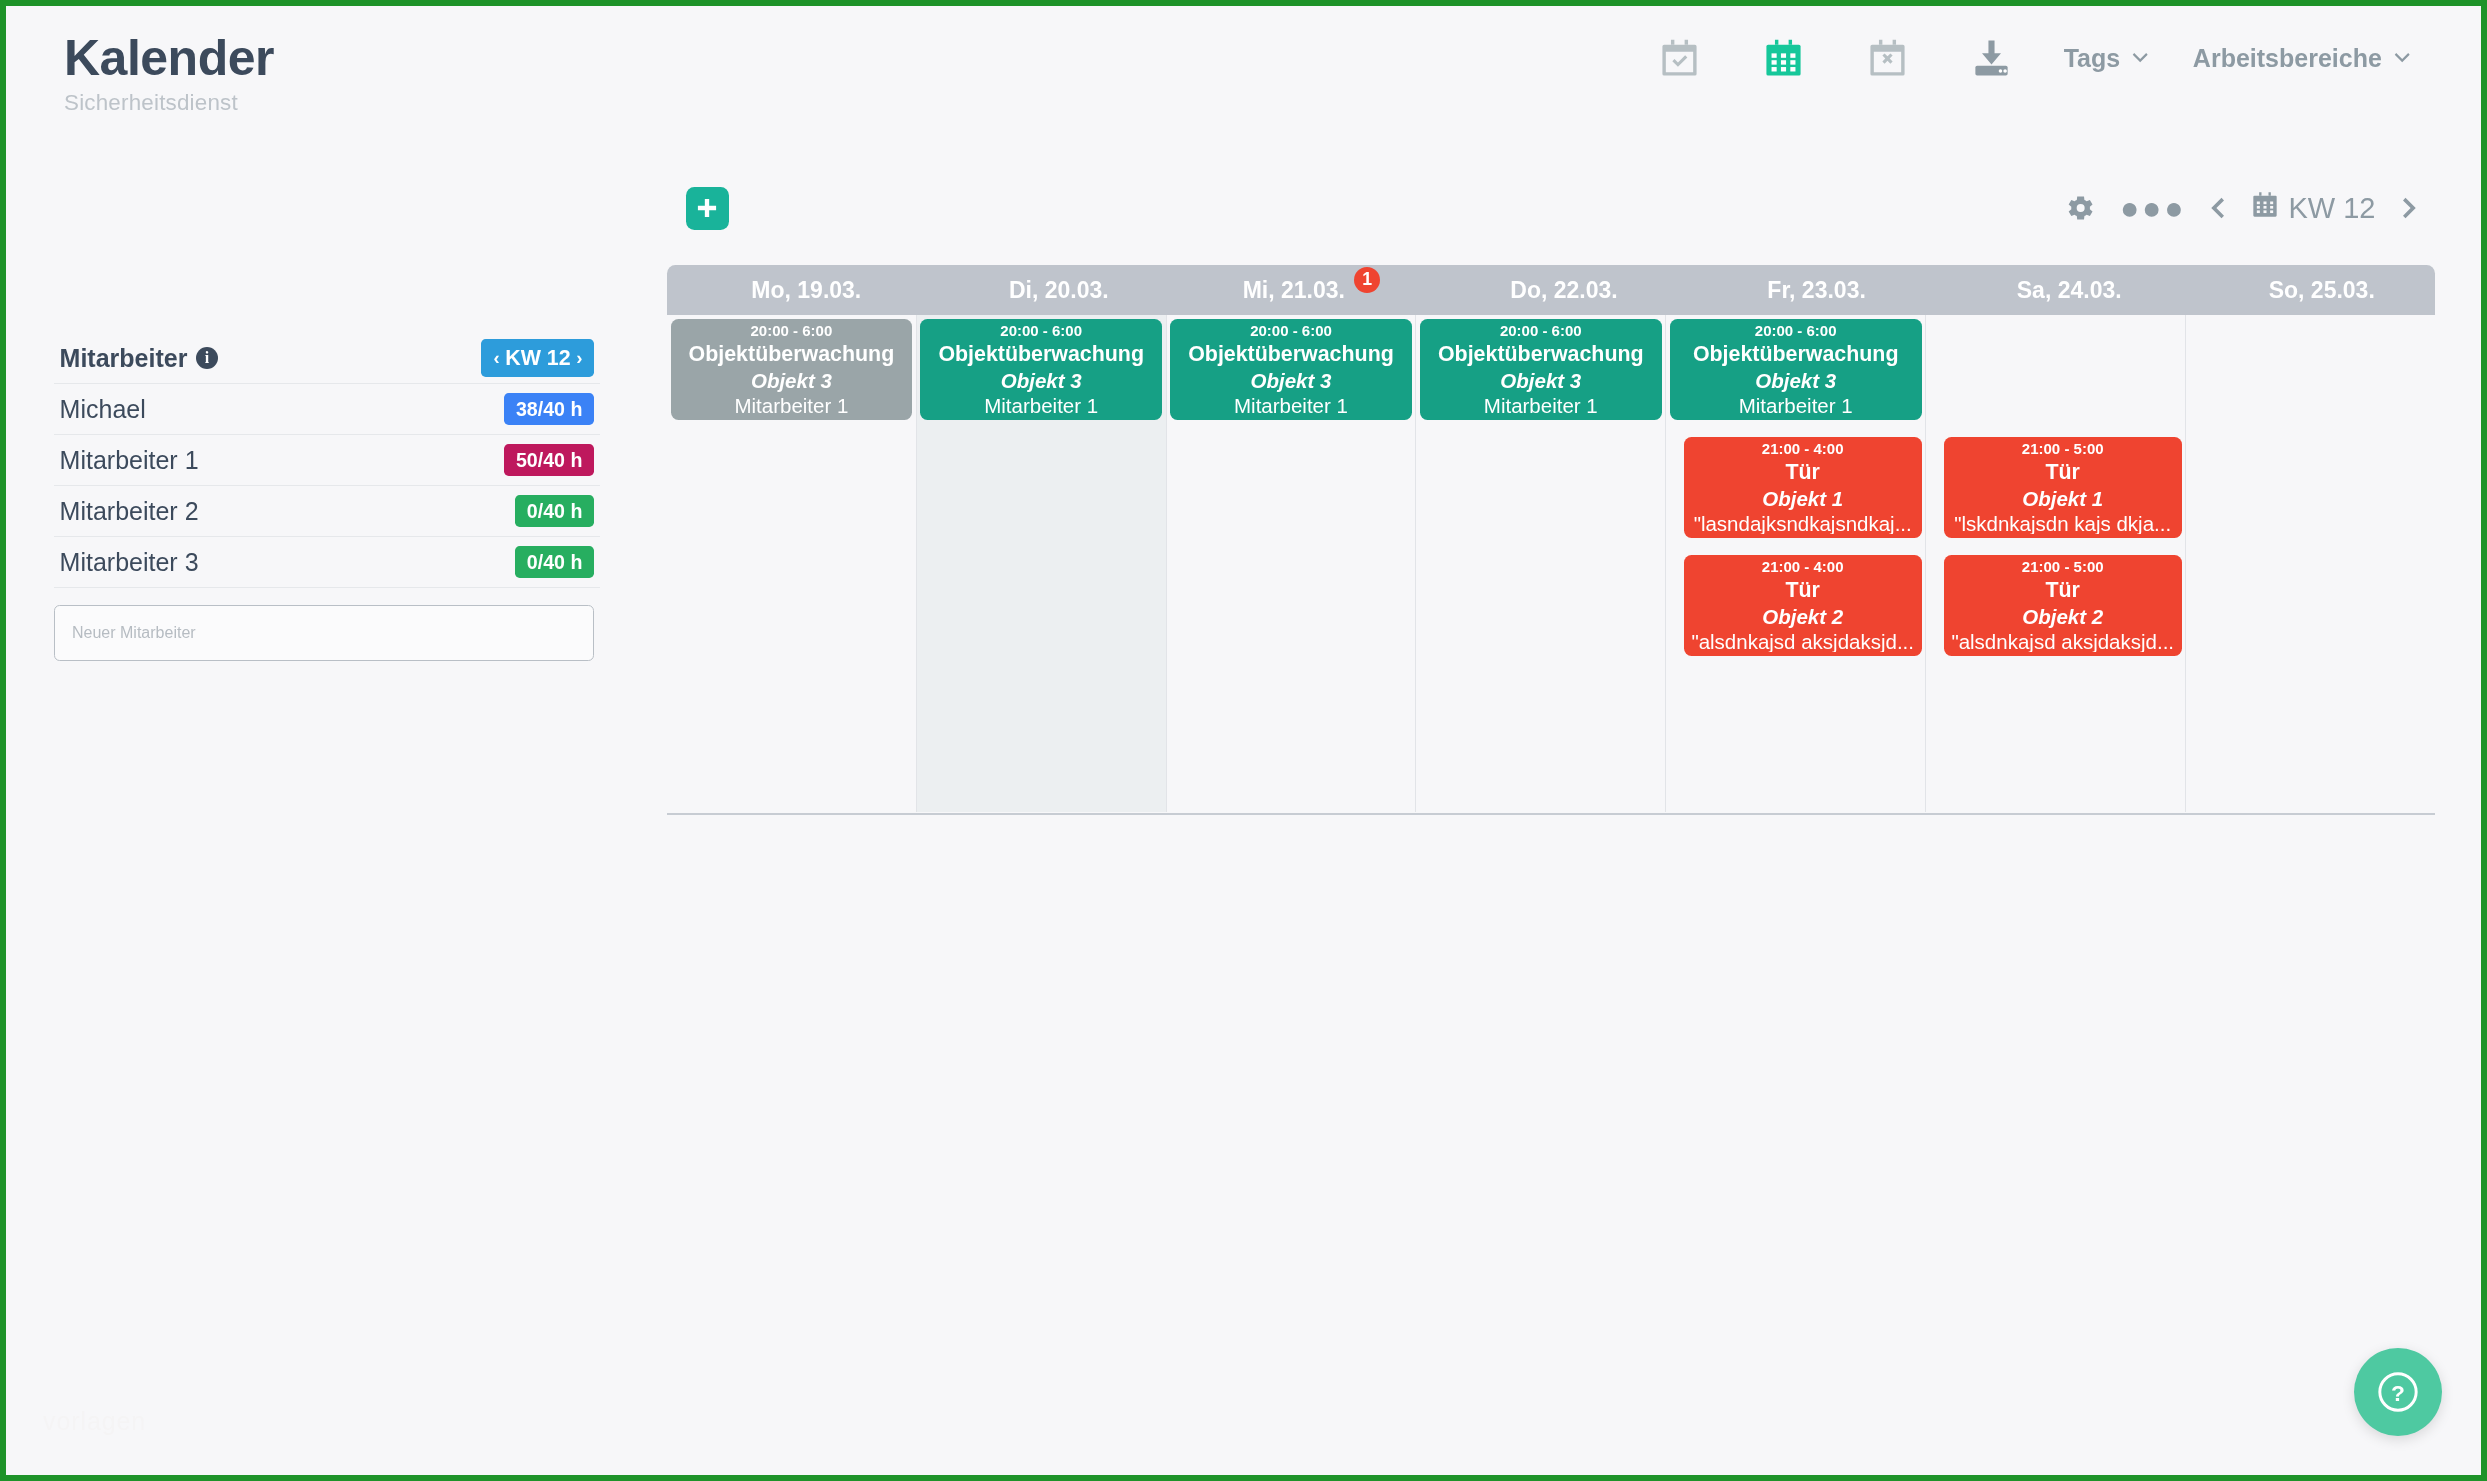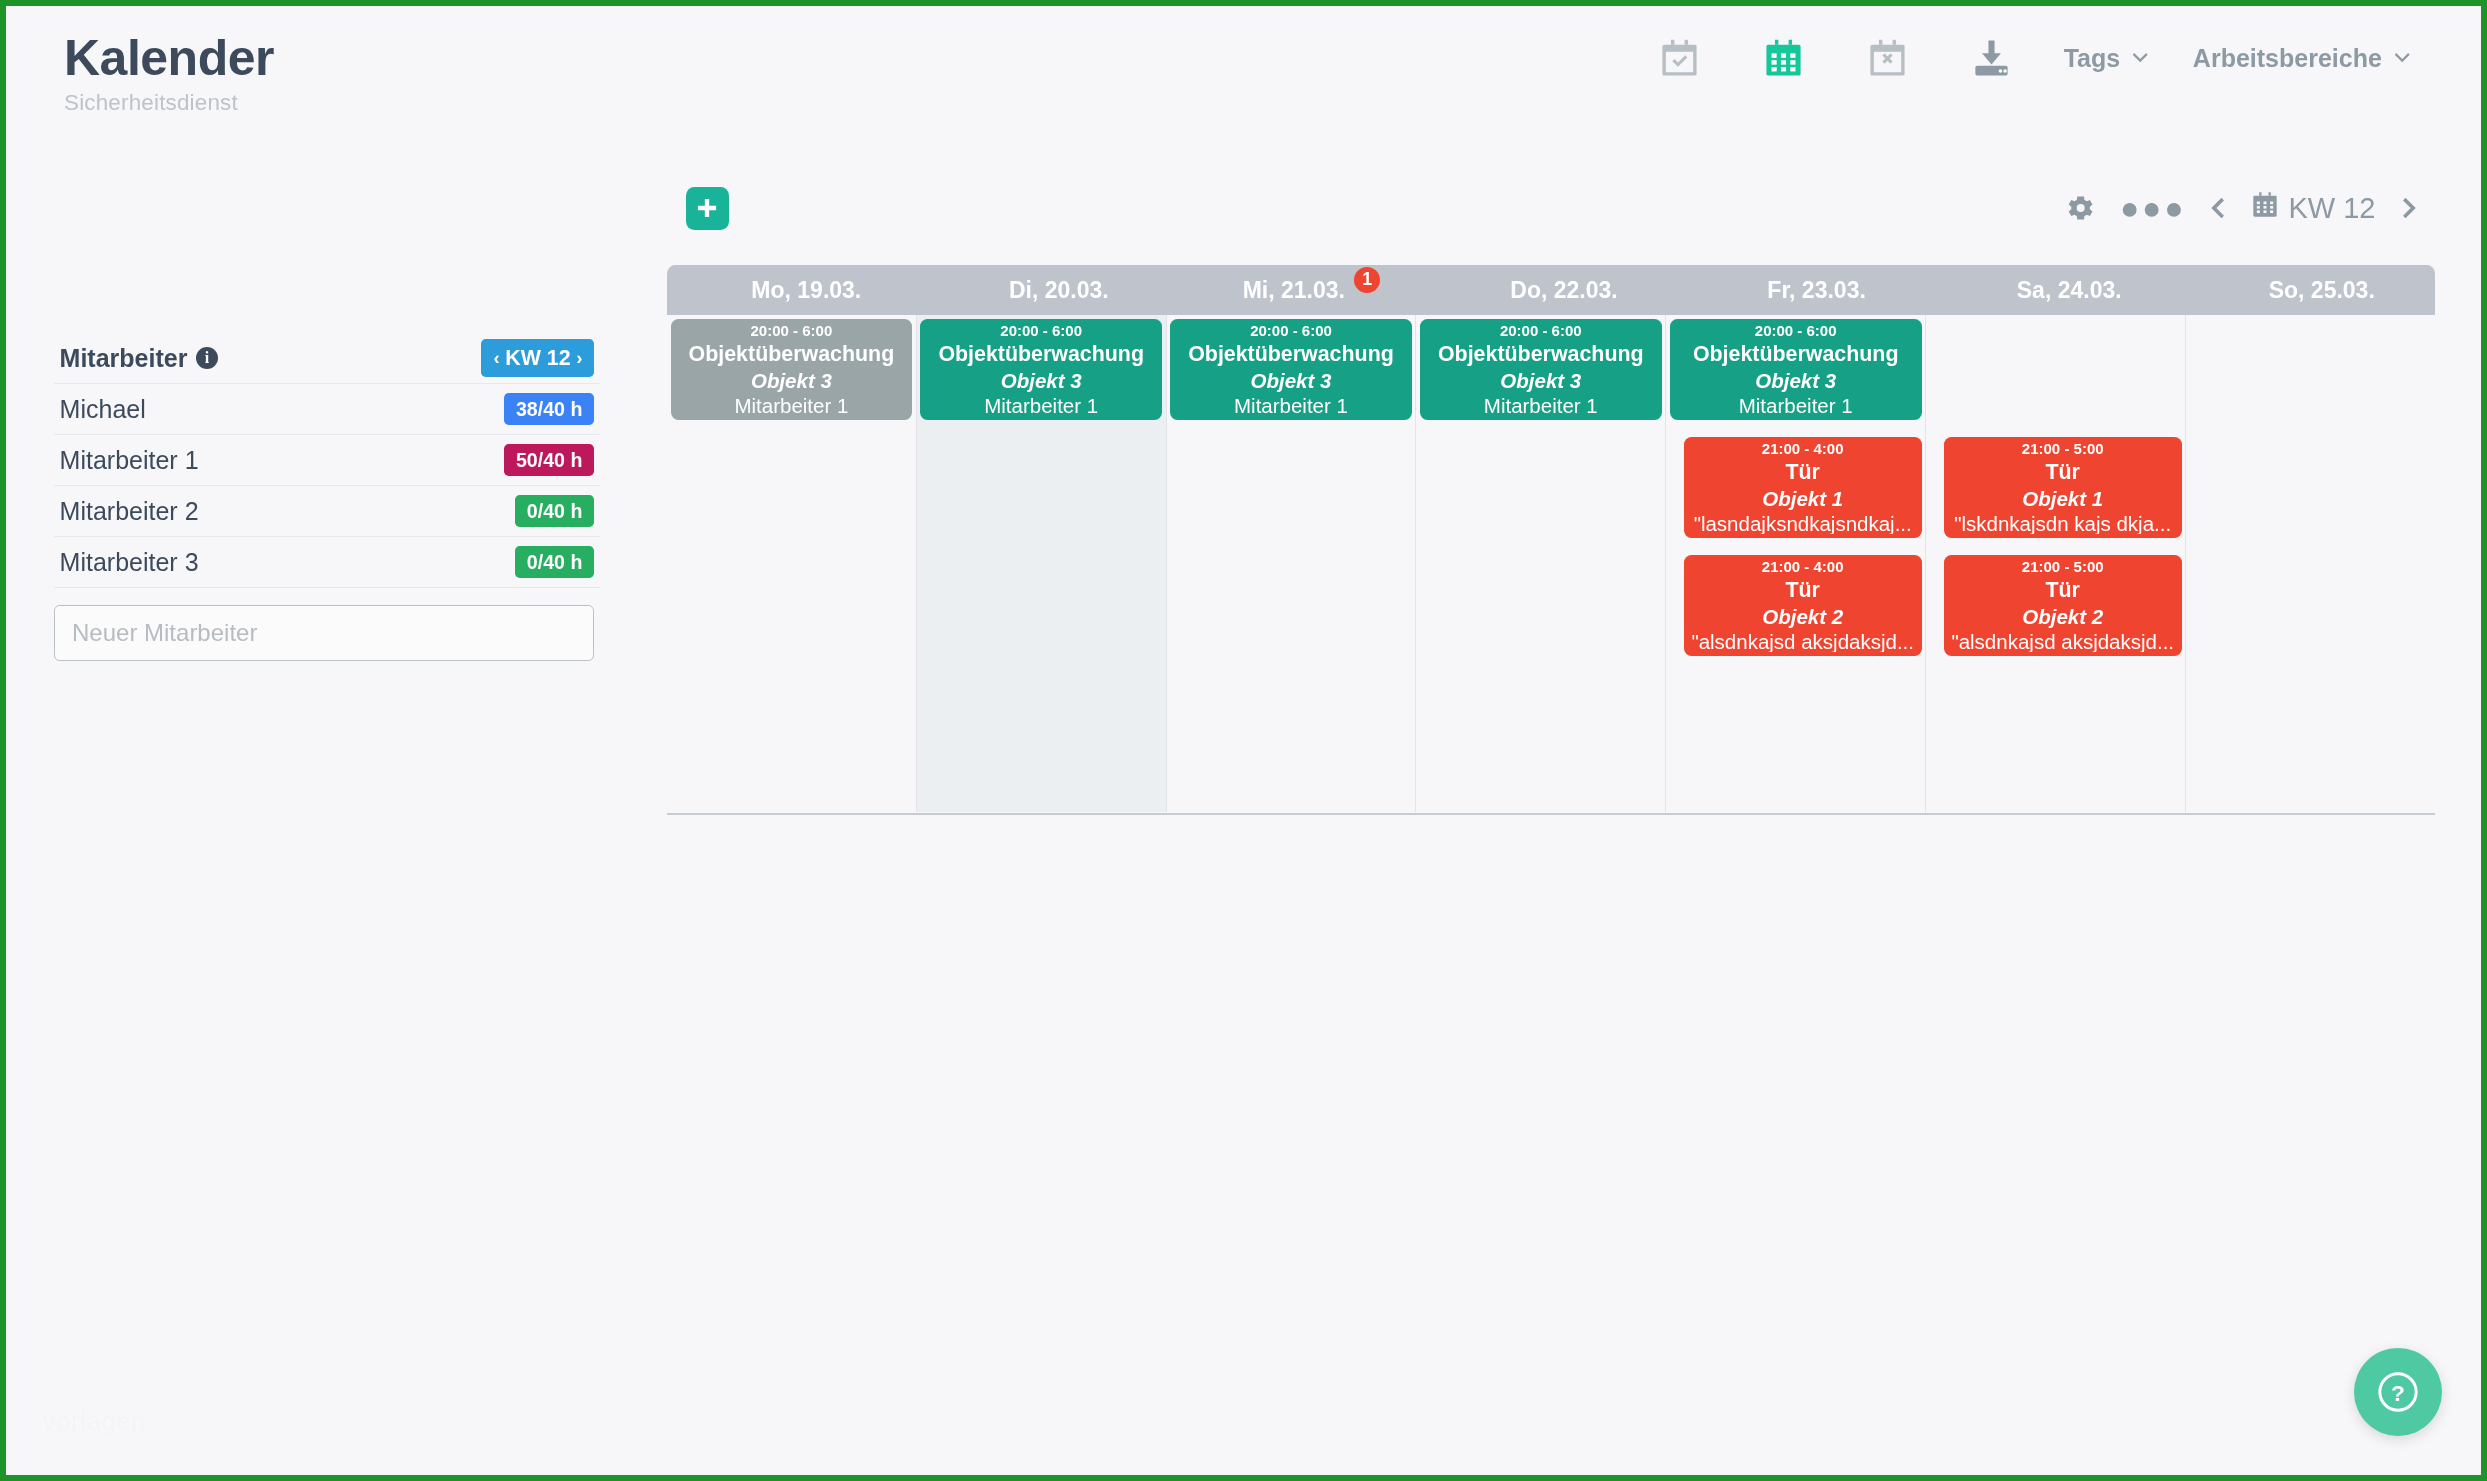--- a/index.html
+++ b/index.html
@@ -70,21 +70,21 @@
     padding: 4.7px 12px; line-height: 1.15; white-space: nowrap;
   }
   .kw-badge {
     background: #2d9cdb; display: flex; align-items: center; gap: 5.6px;
     font-size: 21.4px; padding: 6.5px 12px; cursor: pointer;
   }
   .kw-arrow { font-size: 18.6px; }
   .new-emp-input {
     margin-top: 17px; width: 540px; height: 56px;
     border: 1.9px solid #b9bfc6; border-radius: 5.6px; background: #fbfbfc;
-    font-size: 24px; color: #9aa3ab; padding: 0 17px;
+    font-size: 16px; color: #9aa3ab; padding: 0 17px;
     font-family: "Liberation Sans", sans-serif;
   }
   .new-emp-input::placeholder { color: #b6bcc2; }
 
   
   .cal-toolbar {
     position: absolute; left: 661px; top: 173px;
     width: 1770px; height: 67px;
   }
   .add-btn {

